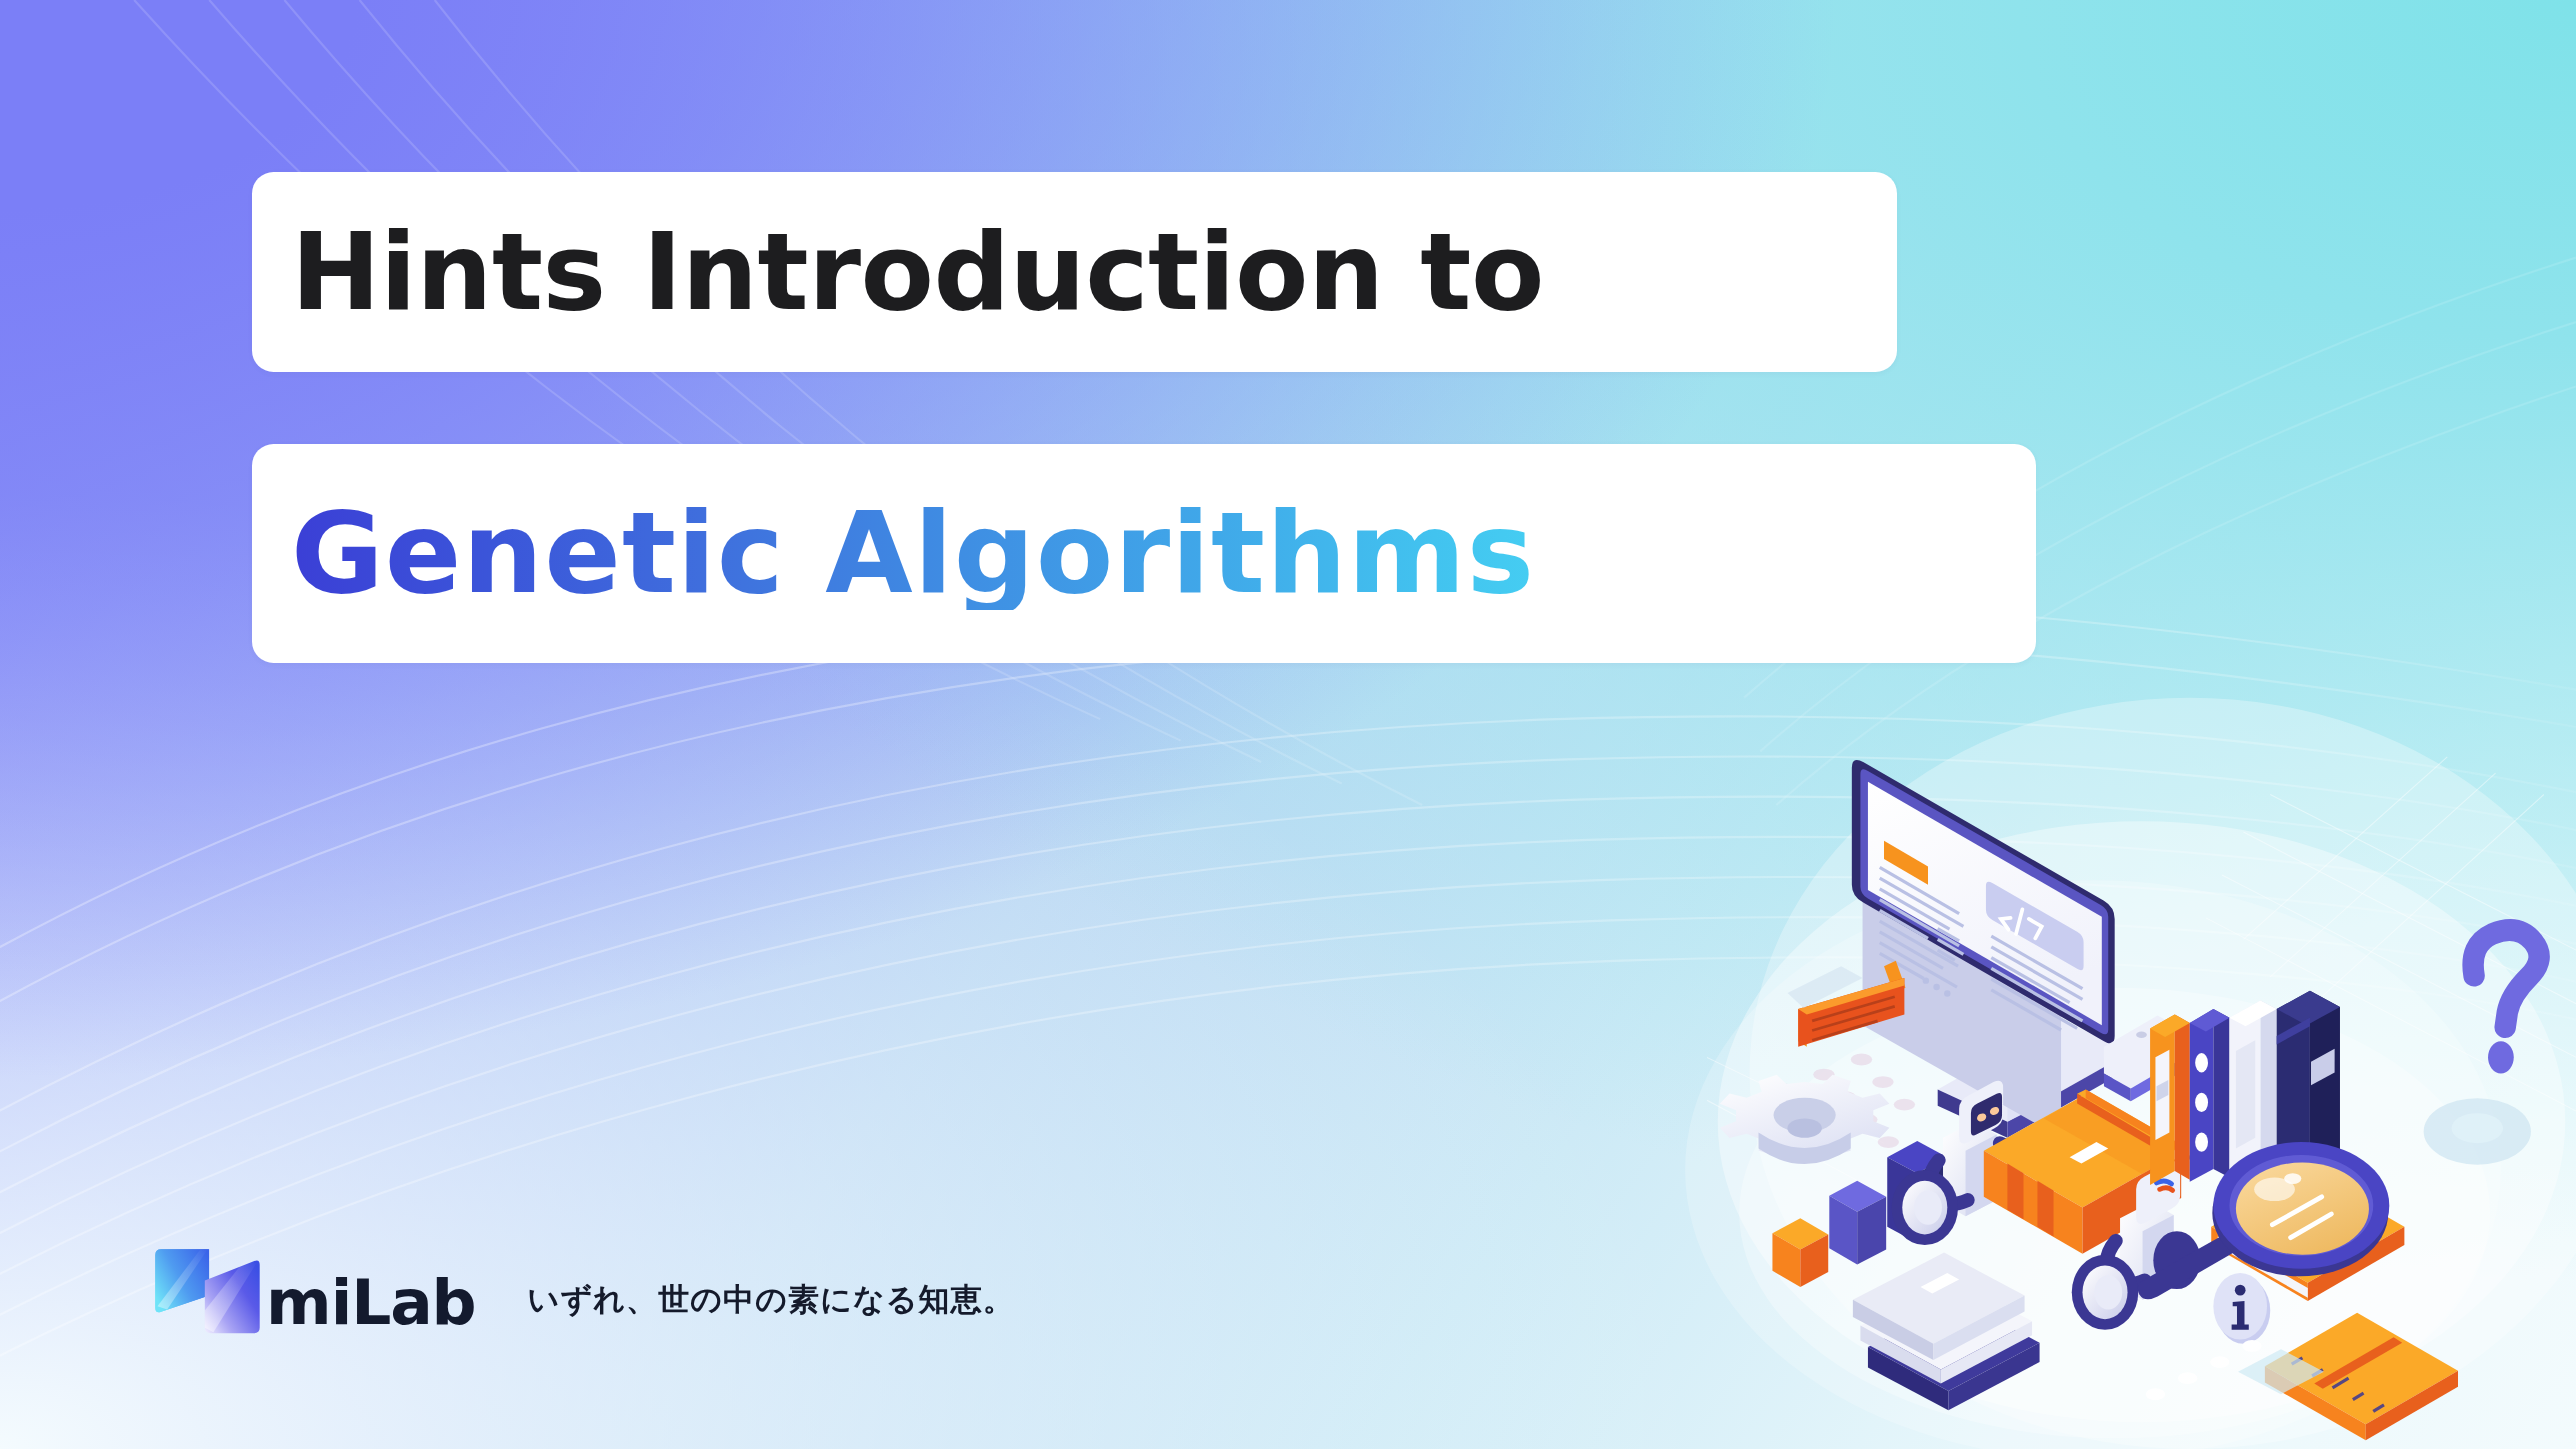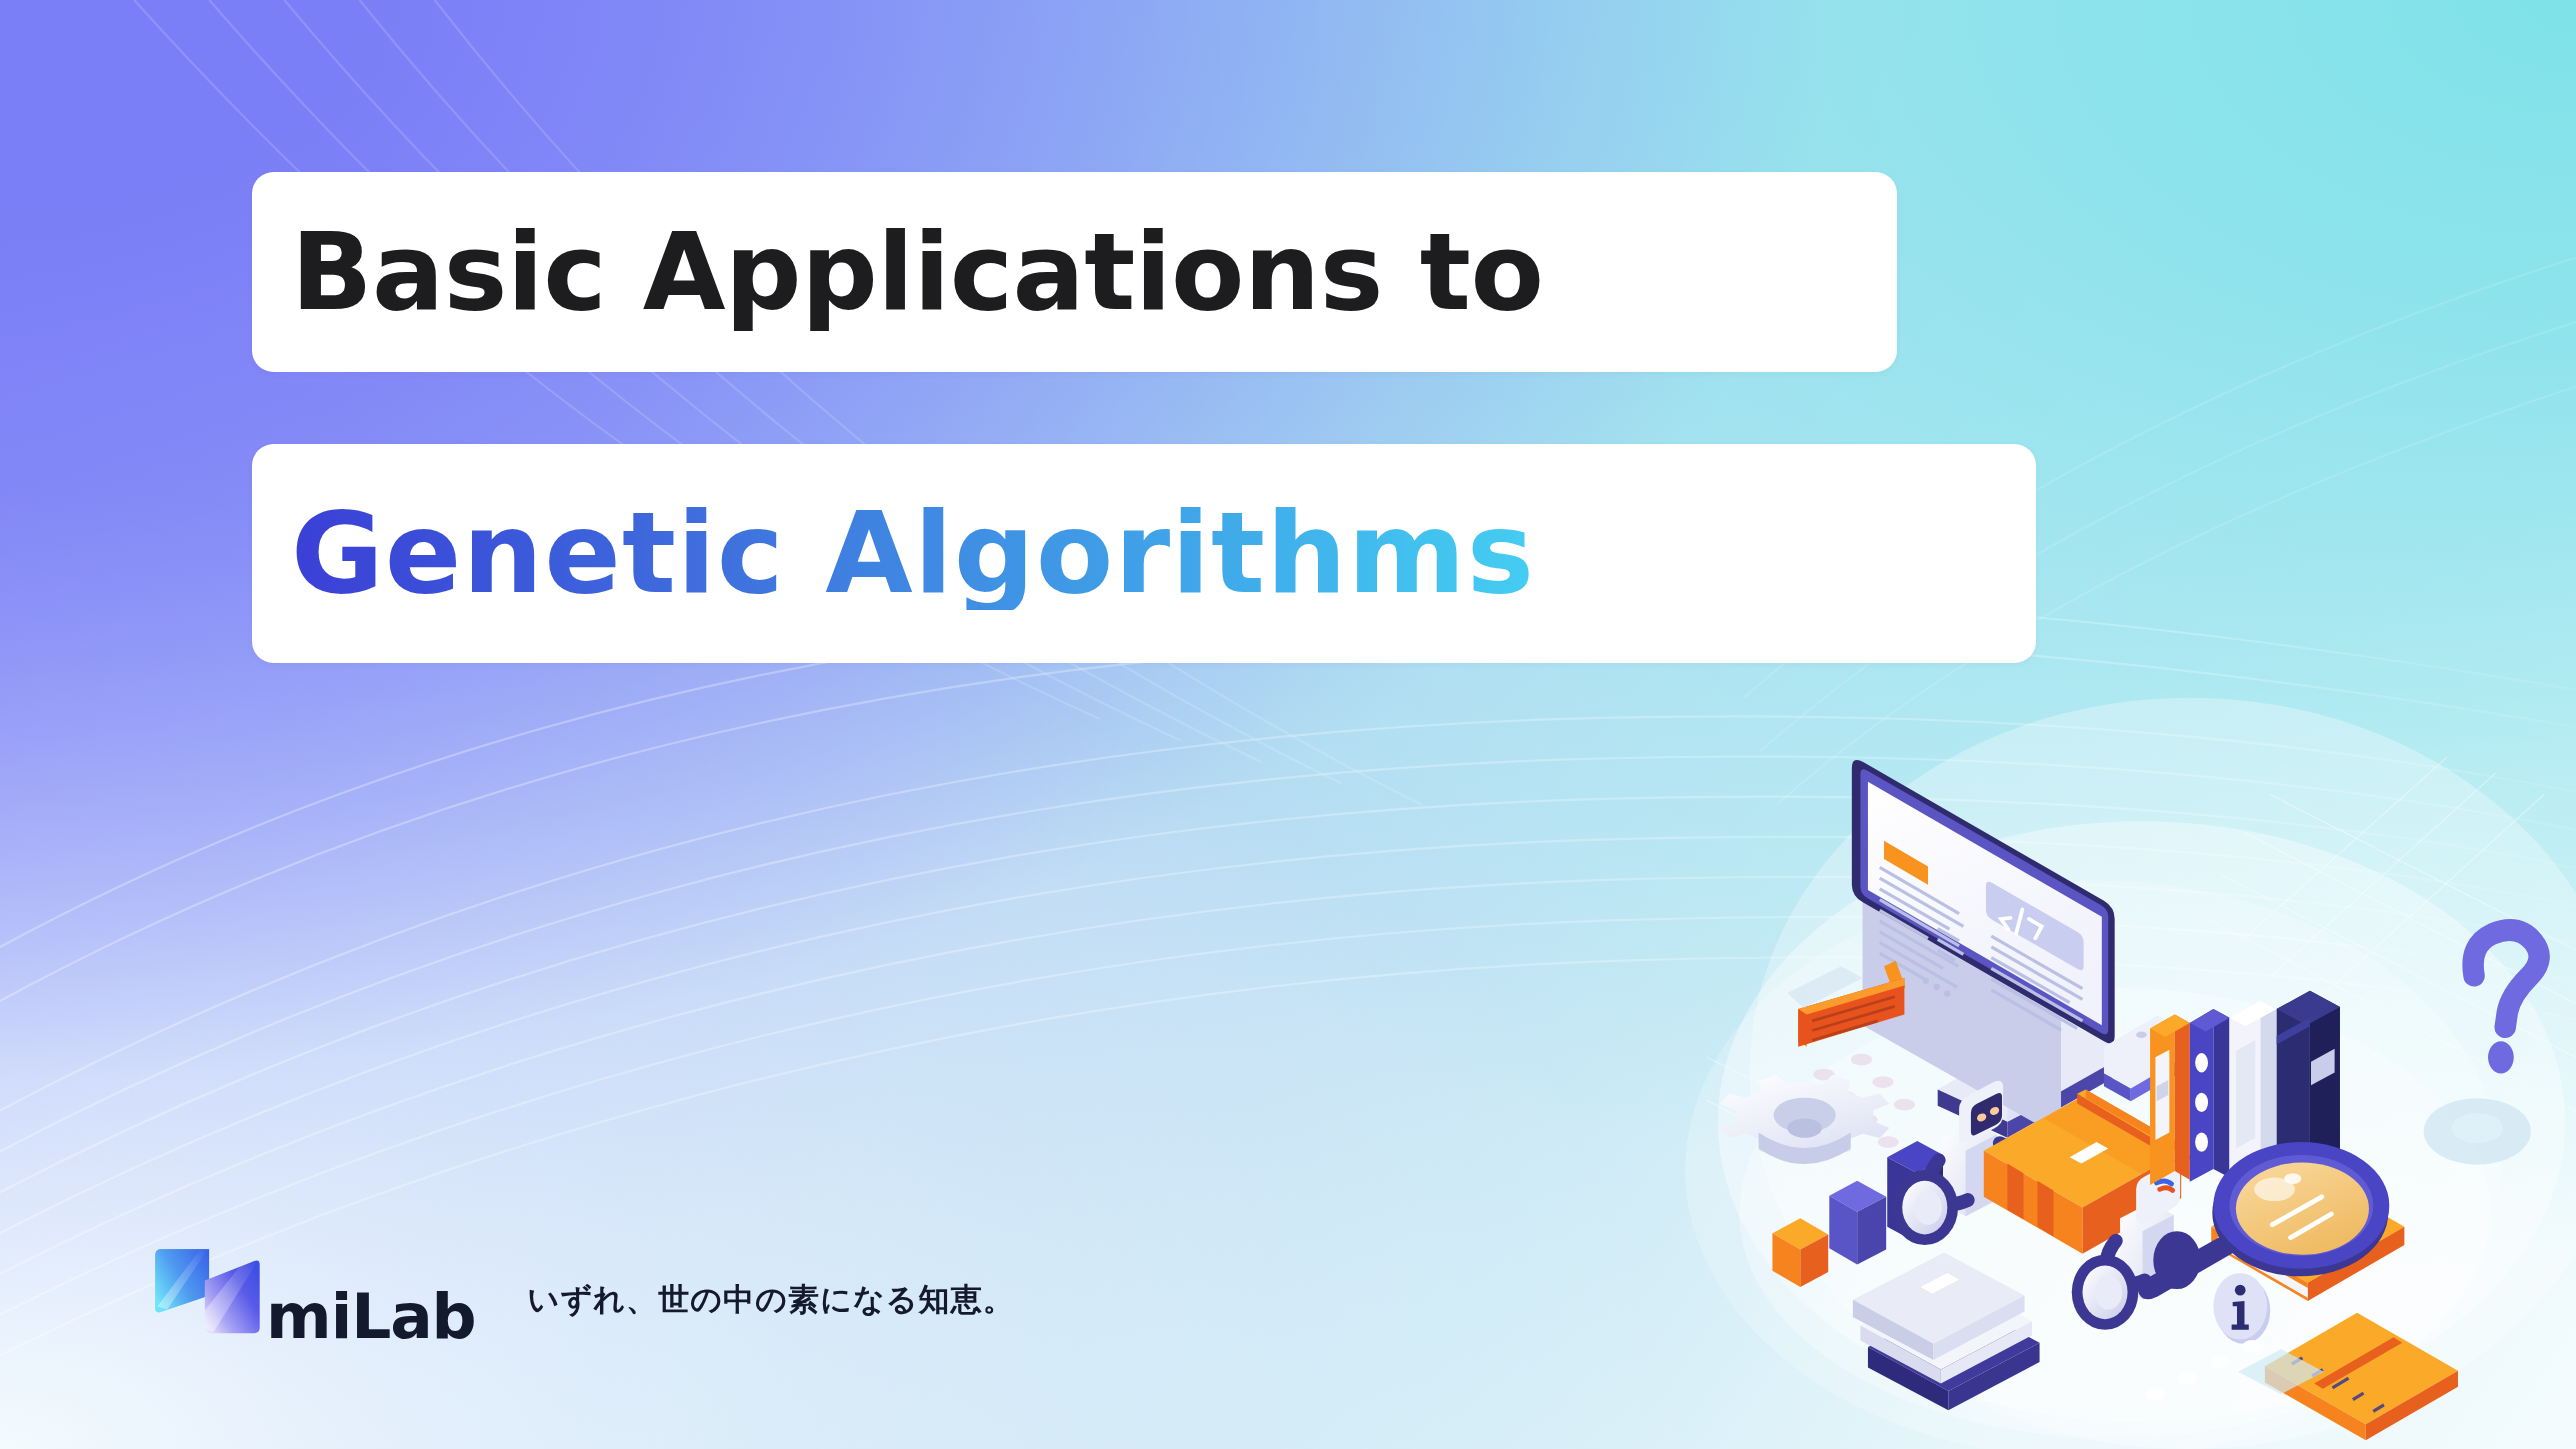--- a/index.html
+++ b/index.html
@@ -66,21 +66,21 @@
   .logo-lockup { display:flex; align-items:center; }
   .logo-mark { width:113px; height:98px; display:block; }
   .logo-word {
     font-family:"DejaVu Sans", sans-serif;
     font-weight:700;
     font-size:63px;
     letter-spacing:-1.1px;
     color:#131a2e;
     margin-left:2.1px;
     line-height:1;
-    position:relative; top:21px;
+    position:relative; top:7px;
   }
   .tagline {
     font-family:"DejaVu Sans", sans-serif;
     font-weight:700;
     font-size:31px;
     letter-spacing:1.1px;
     color:#141a2b;
     margin-left:52px;
     position:relative; top:5.4px;
   }
@@ -129,21 +129,21 @@
       <path d="M4800,720 C4320,880 3740,1120 3310,1500"></path>
     </g>
   </svg>
 
   <svg class="bg-blob" viewBox="0 0 4800 2700" preserveAspectRatio="none">
     <ellipse cx="4080" cy="2000" rx="820" ry="700" fill="#ffffff" opacity="0.30"></ellipse>
     <ellipse cx="3900" cy="2180" rx="760" ry="540" fill="#ffffff" opacity="0.22"></ellipse>
   </svg>
 
   <div class="card card-line1">
-    <span class="title-text">Basic Applications to</span>
+    <span class="title-text">Hints Introduction to</span>
   </div>
 
   <div class="card card-line2">
     <span class="title-text title-grad">Genetic Algorithms</span>
   </div>
 
 
   <div class="footer">
     <div class="logo-lockup">
       <svg class="logo-mark" viewBox="0 0 210 182">

